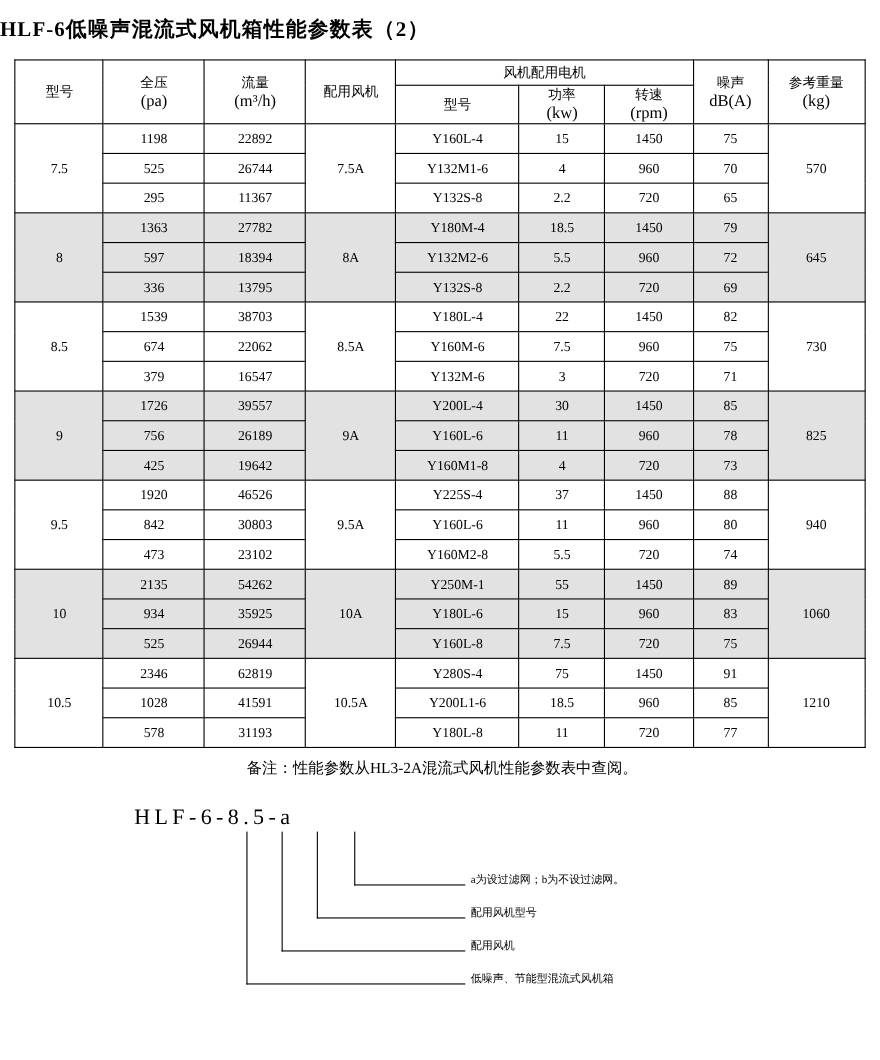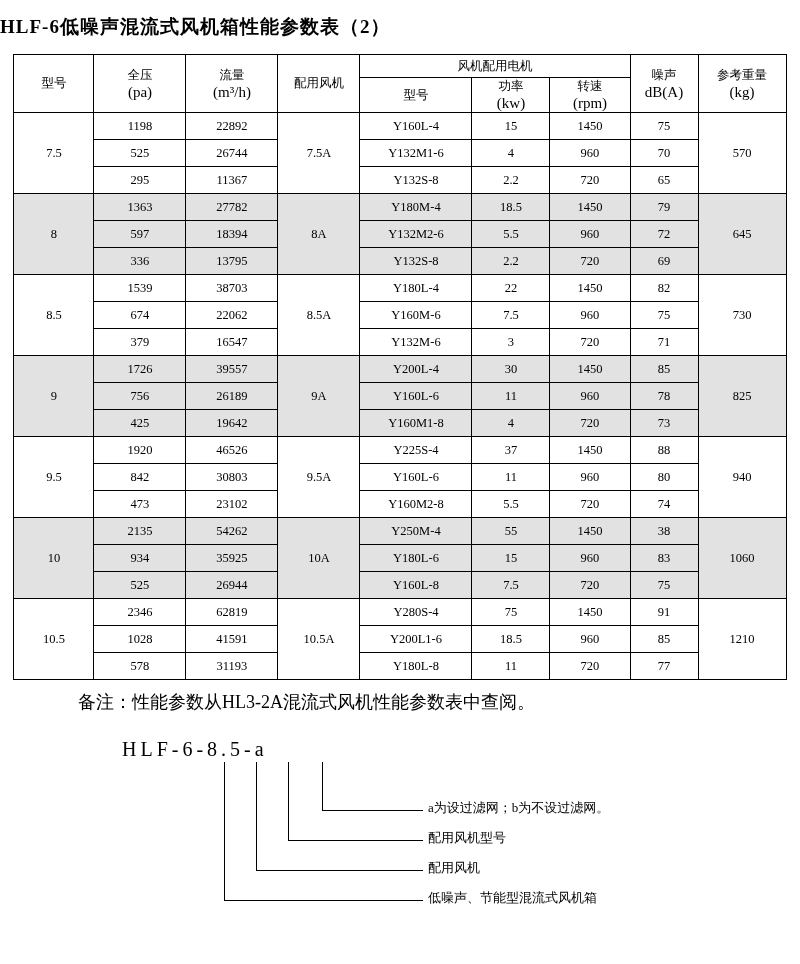--- a/index.html
+++ b/index.html
@@ -56,23 +56,24 @@
   .col-flow  { width: 92px; }
   .col-fan   { width: 82px; }
   .col-mmodel{ width: 112px; }
   .col-power { width: 78px; }
   .col-speed { width: 80px; }
   .col-noise { width: 68px; }
   .col-weight{ width: 88px; }
   .note {
     width: 652px;
     margin: 10px auto 0 auto;
-    font-size: 18px;
+    font-size: 14px;
     padding-left: 4px;
     box-sizing: border-box;
+    text-align: center;
   }
   .section-title {
     width: 652px;
     margin: 34px auto 0 auto;
     font-size: 17px;
     font-weight: bold;
     letter-spacing: 0.5px;
     padding-left: 10px;
     box-sizing: border-box;
   }
@@ -90,21 +91,21 @@
     letter-spacing: 4px;
     font-family: "Liberation Serif", "DejaVu Serif", serif;
   }
   .leader {
     position: absolute;
     border-left: 1px solid #000;
     border-bottom: 1px solid #000;
   }
   .leader-label {
     position: absolute;
-    font-size: 13px;
+    font-size: 10px;
     font-family: "Liberation Serif", "DejaVu Serif", serif;
     white-space: nowrap;
   }
 </style>
 </head>
 <body>
 
 <div class="page">
 
   <div class="doc-title">HLF-6低噪声混流式风机箱性能参数表（2）</div>
@@ -289,24 +290,24 @@
           <td>Y160M2-8</td>
           <td>5.5</td>
           <td>720</td>
           <td>74</td>
         </tr>
         <tr class="grp-shaded">
           <td rowspan="3">10</td>
           <td>2135</td>
           <td>54262</td>
           <td rowspan="3">10A</td>
-          <td>Y250M-4</td>
+          <td>Y250M-1</td>
           <td>55</td>
           <td>1450</td>
-          <td>38</td>
+          <td>89</td>
           <td rowspan="3">1060</td>
         </tr>
         <tr class="grp-shaded">
           <td>934</td>
           <td>35925</td>
           <td>Y180L-6</td>
           <td>15</td>
           <td>960</td>
           <td>83</td>
         </tr>

